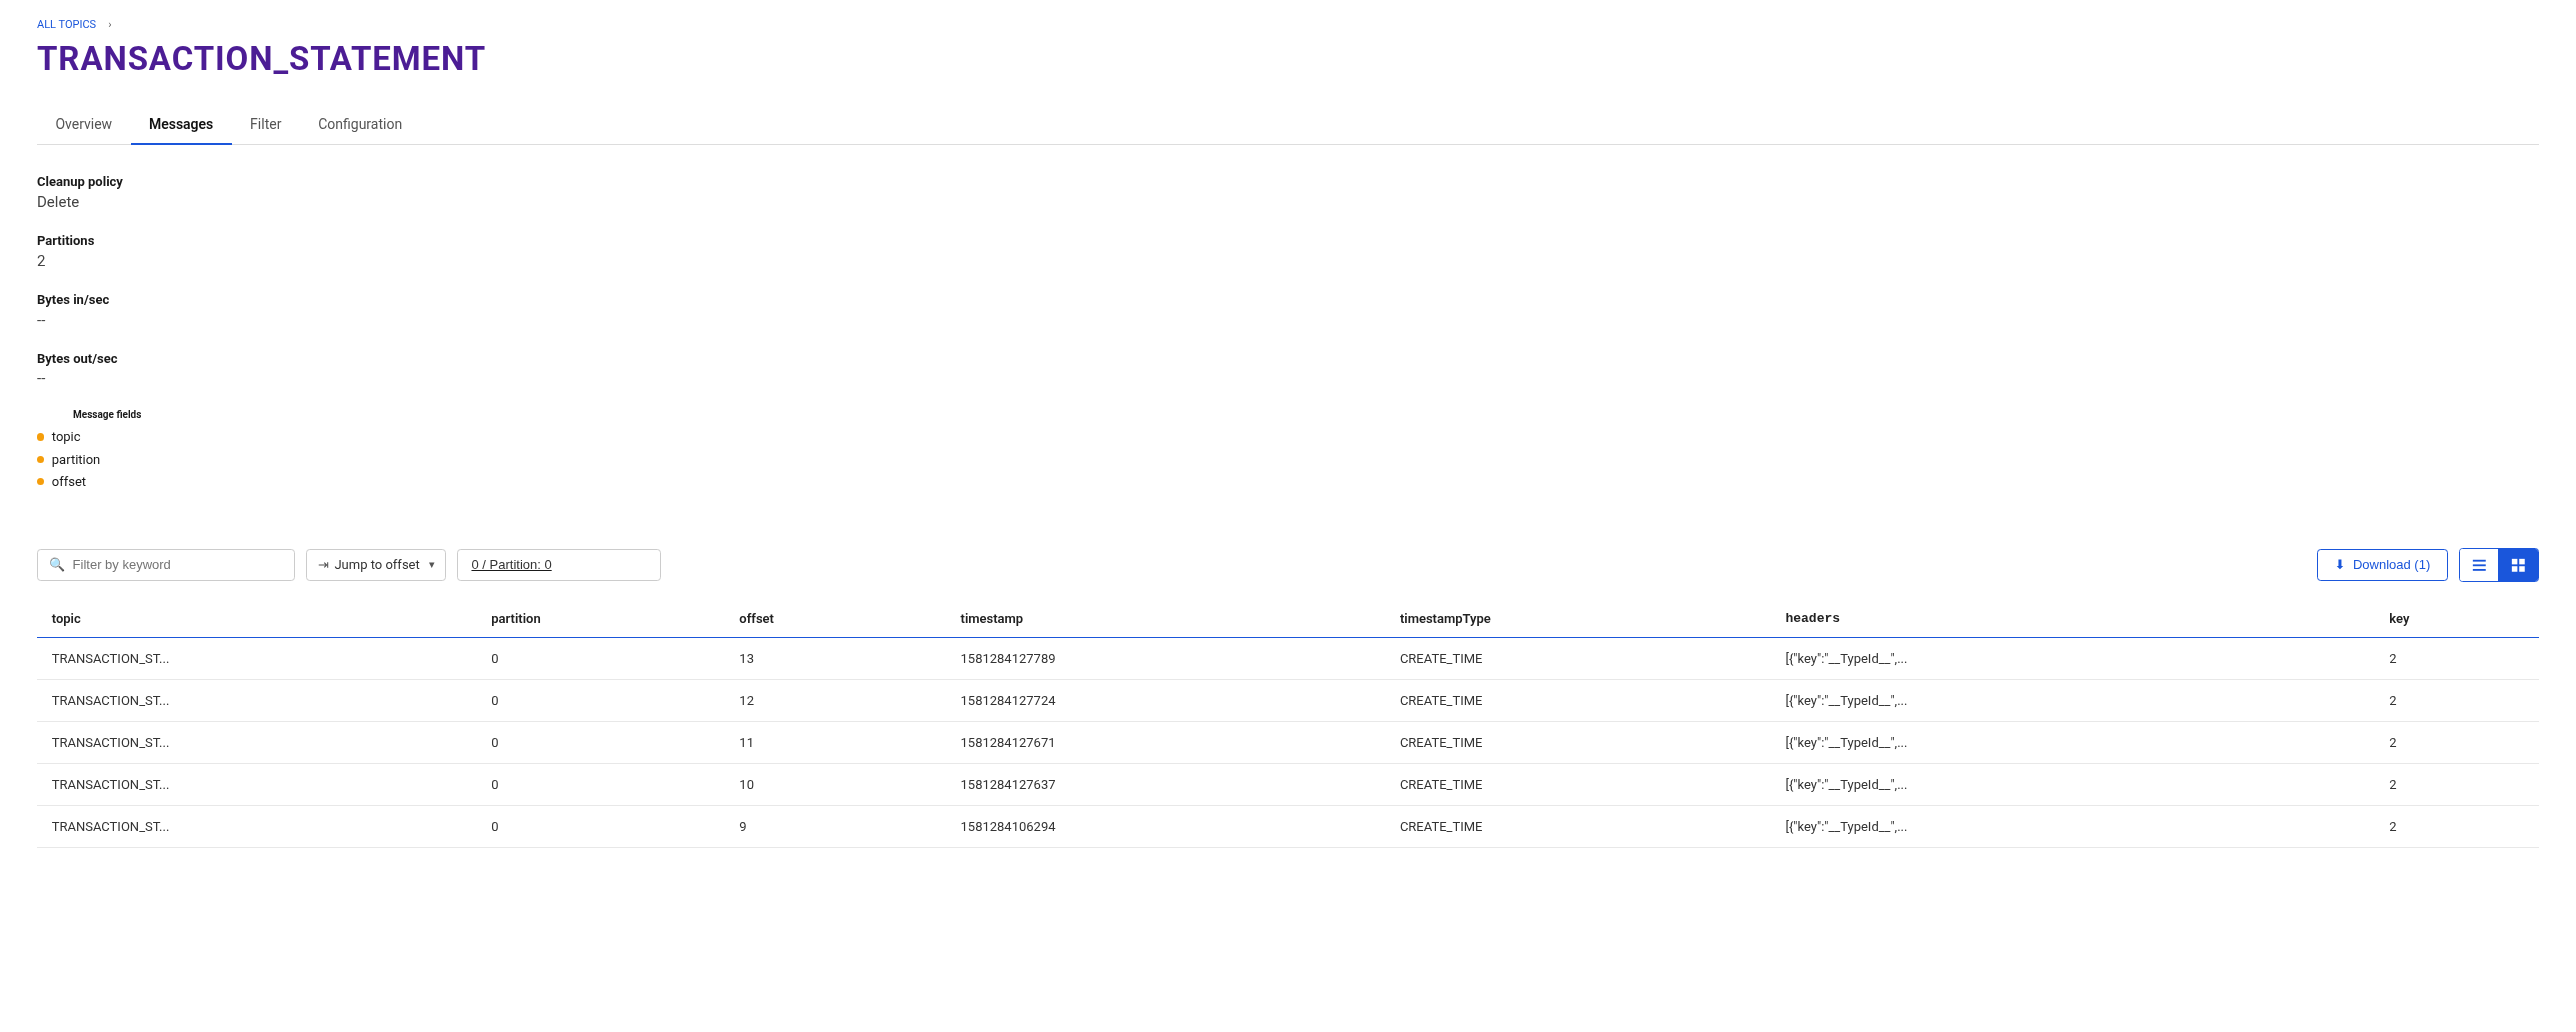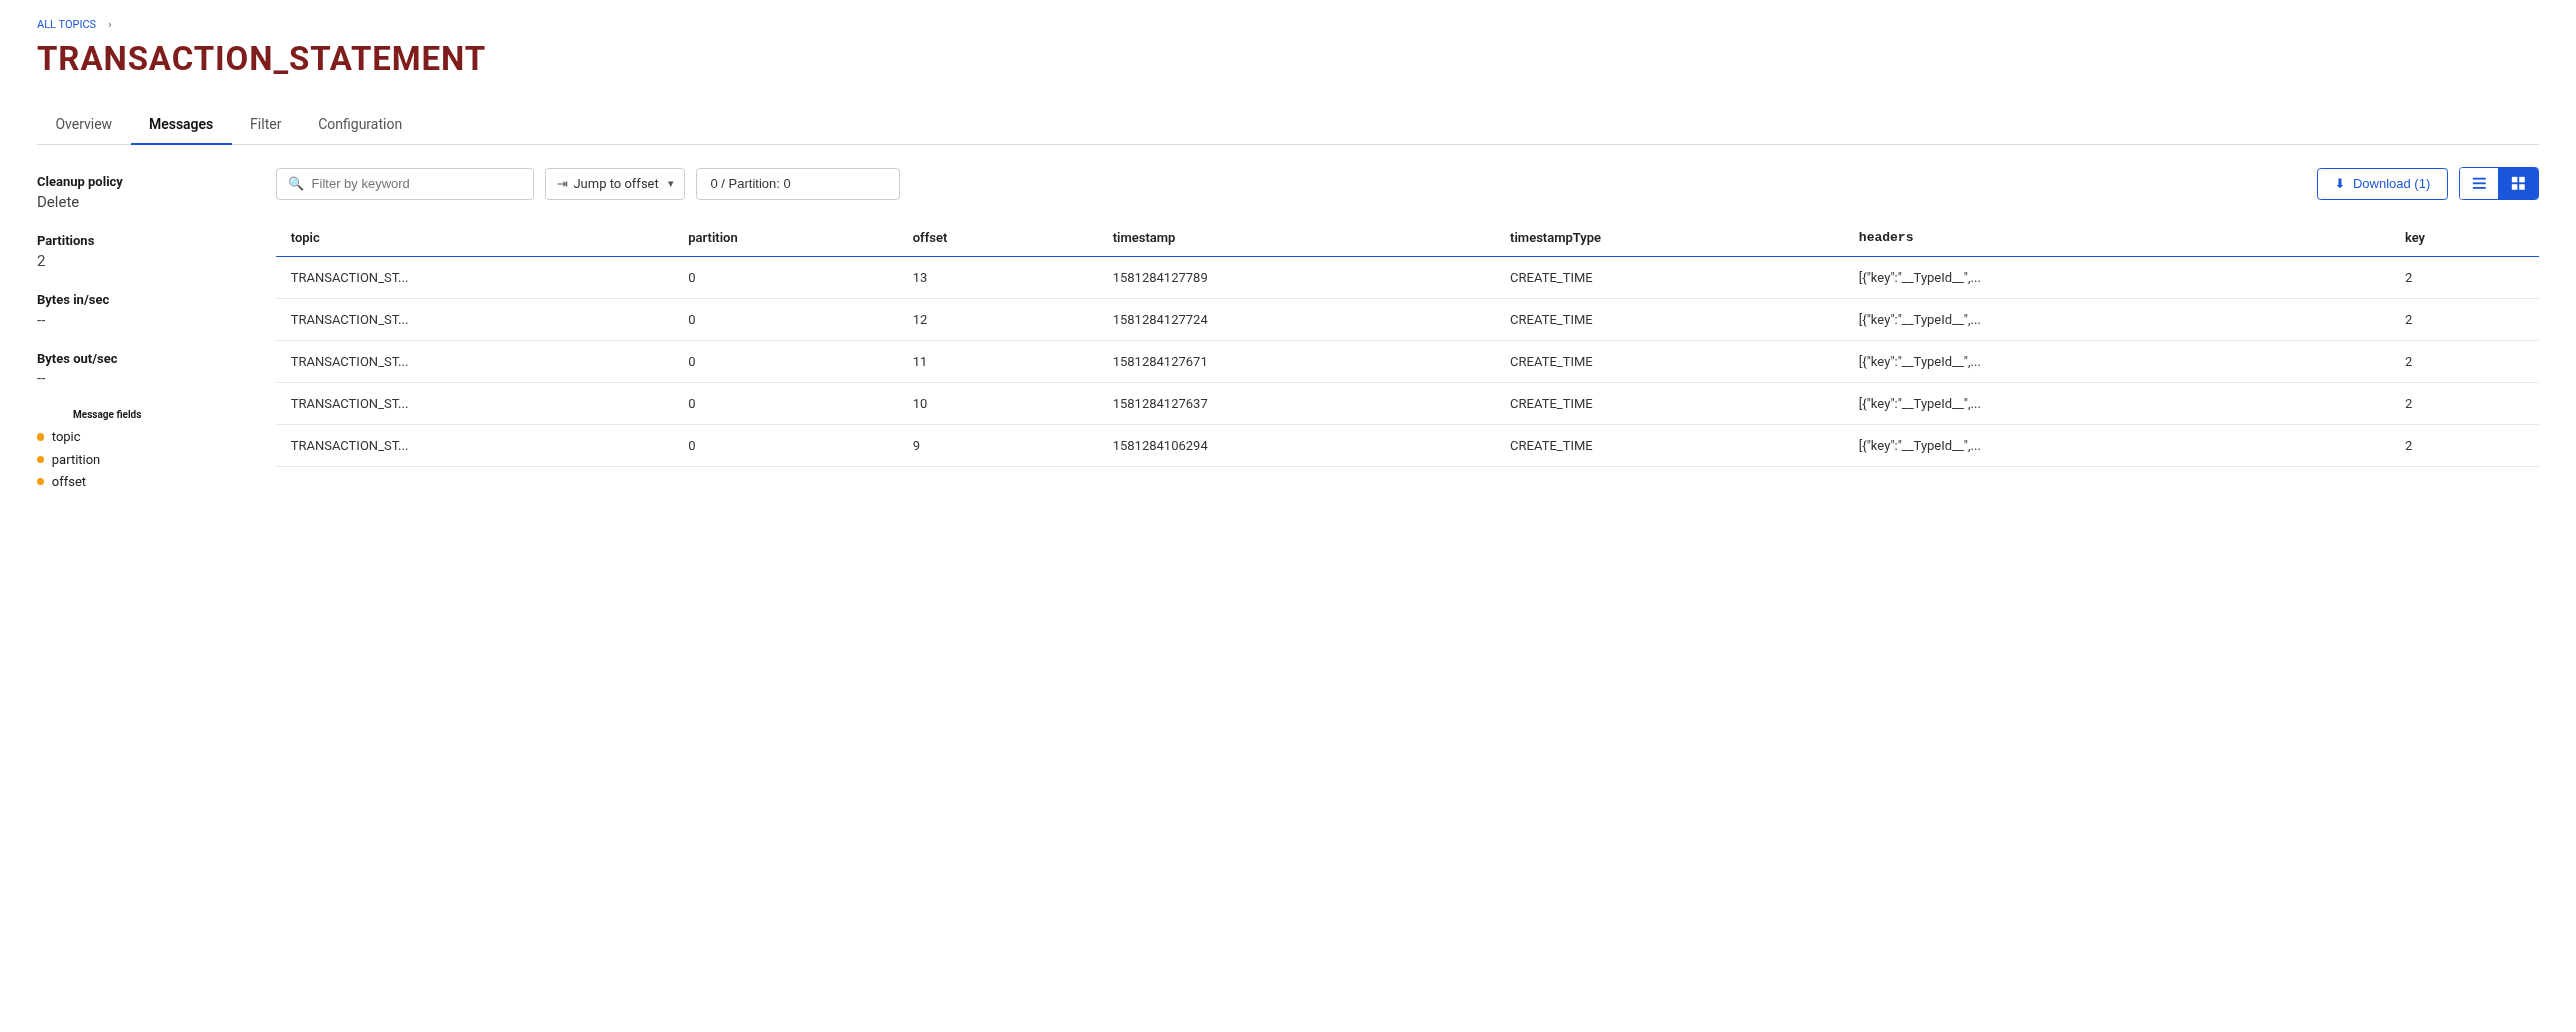--- a/index.html
+++ b/index.html
@@ -29,21 +29,21 @@
     }
     .breadcrumb-chevron {
       color: #666;
       font-size: 11px;
     }
     .page-title {
       font-size: 33px;
       font-weight: 700;
       letter-spacing: 0.9px;
       margin-bottom: 29px;
-      color: #7f1d1d;
+      color: #4c1d95;
     }
     .tabs-container {
       display: flex;
       border-bottom: 0.9px solid #ddd;
       margin-bottom: 22px;
     }
     .tab {
       padding: 9.2px 18.4px 11px;
       cursor: pointer;
       font-size: 14px;
@@ -53,20 +53,21 @@
       margin-bottom: -0.9px;
     }
     .tab.active {
       color: #111;
       font-weight: 600;
       border-bottom: 2.8px solid #1a56db;
     }
     .main-content {
       display: flex;
       gap: 37px;
+      flex-direction: column;
     }
     .sidebar {
       width: 202px;
       flex-shrink: 0;
       padding-top: 7.4px;
     }
     .sidebar-section {
       margin-bottom: 22px;
     }
     .sidebar-label {
@@ -154,20 +155,21 @@
       margin-left: 3.7px;
     }
     .partition-input-wrapper {
       display: flex;
       align-items: center;
       border: 0.9px solid #ccc;
       border-radius: 3.7px;
       padding: 7.4px 13px;
       background: #fff;
       min-width: 166px;
+      text-decoration: underline;
     }
     .partition-input {
       border: none;
       outline: none;
       font-size: 13px;
       color: #333;
       width: 100%;
       background: transparent;
     }
     .toolbar-spacer {

